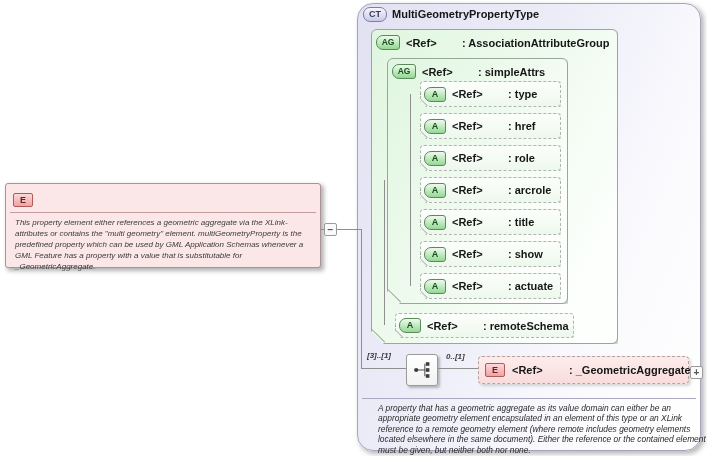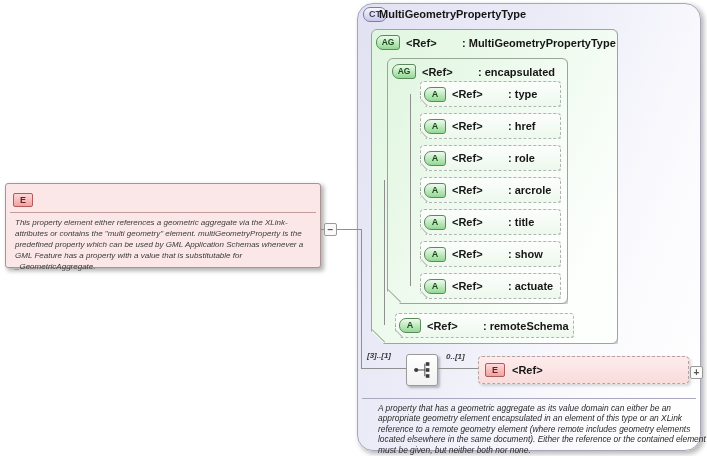--- a/index.html
+++ b/index.html
@@ -39,21 +39,21 @@
   }
 
   
   .ct-box {
     position:absolute; left:357px; top:3px; width:344px; height:448px;
     background:linear-gradient(112deg,#e1e1f3 0%, #ececf8 38%, #fbfbfe 75%, #ffffff 100%);
     border:1px solid #a5a5bc; border-radius:16px;
     box-shadow:2.5px 2.5px 5px rgba(0,0,0,.28);
   }
   .ct-badge { position:absolute; left:5px; top:3px; }
-  .ct-title { position:absolute; left:21px; top:4px; font-weight:bold; font-size:11px; color:#161616; white-space:nowrap; }
+  .ct-title { position:absolute; left:34px; top:4px; font-weight:bold; font-size:11px; color:#161616; white-space:nowrap; }
 
   
   .ag-box {
     position:absolute;
     background:linear-gradient(118deg,#e0f6e0 0%, #eefaee 45%, #fdfffd 85%);
     border:1px solid #98a798; border-radius:6px 6px 6px 0;
     clip-path:polygon(0 0,100% 0,100% 100%,13px 100%,0 calc(100% - 13px));
     filter:drop-shadow(2px 2px 1.5px rgba(90,110,90,.35));
   }
   .ag-box::after { 
@@ -121,28 +121,28 @@
   </div>
 
   <div class="ct-box">
     <span class="badge badge-ct ct-badge">CT</span>
     <span class="ct-title">MultiGeometryPropertyType</span>
 
     <div class="ag-box ag-assoc">
       <div class="ag-header rowtext">
         <span class="badge badge-ag">AG</span>
         <span class="ref">&lt;Ref&gt;</span>
-        <span class="nm">: MultiGeometryPropertyType</span>
+        <span class="nm">: AssociationAttributeGroup</span>
       </div>
 
       <div class="ag-box ag-simple">
         <div class="ag-header rowtext">
           <span class="badge badge-ag">AG</span>
           <span class="ref">&lt;Ref&gt;</span>
-          <span class="nm">: encapsulated</span>
+          <span class="nm">: simpleAttrs</span>
         </div>
         <div class="tree-v" style="left:22px; top:35px; height:192px;"></div>
         <div class="attr-col">
           <div class="attr-row">
             <span class="badge badge-a">A</span>
             <span class="ref">&lt;Ref&gt;</span>
             <span class="nm">: type</span>
           </div>
           <div class="attr-row">
             <span class="badge badge-a">A</span>
@@ -196,20 +196,21 @@
           <rect x="13.8" y="8.2" width="3.6" height="3.6"></rect>
           <rect x="13.8" y="14.2" width="3.6" height="3.6"></rect>
         </g>
       </svg>
     </div>
     <span class="card" style="left:88px; top:348px;">0..[1]</span>
 
     <div class="eref-box">
       <span class="badge badge-e">E</span>
       <span class="ref" style="width:50px;">&lt;Ref&gt;</span>
+      <span class="nm">: _GeometricAggregate</span>
     </div>
     <div class="toggle" style="left:332px; top:362px;">+</div>
 
     <div class="ct-sep"></div>
     <div class="ct-desc">A property that has a geometric aggregate as its value domain can either be an appropriate geometry element encapsulated in an element of this type or an XLink reference to a remote geometry element (where remote includes geometry elements located elsewhere in the same document). Either the reference or the contained element must be given, but neither both nor none.</div>
   </div>
 
   <div class="line" style="left:321px; top:229px; width:40px; height:1px;"></div>
   <div class="line" style="left:361px; top:229px; width:1px; height:140px;"></div>
   <div class="line" style="left:361px; top:368px; width:45px; height:1px;"></div>

